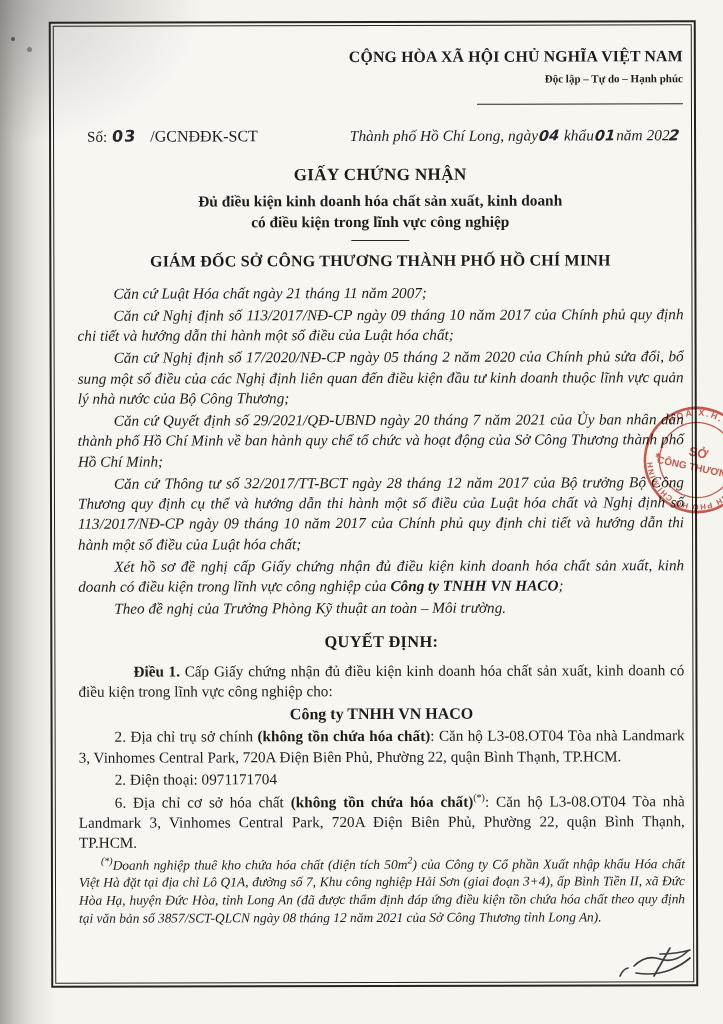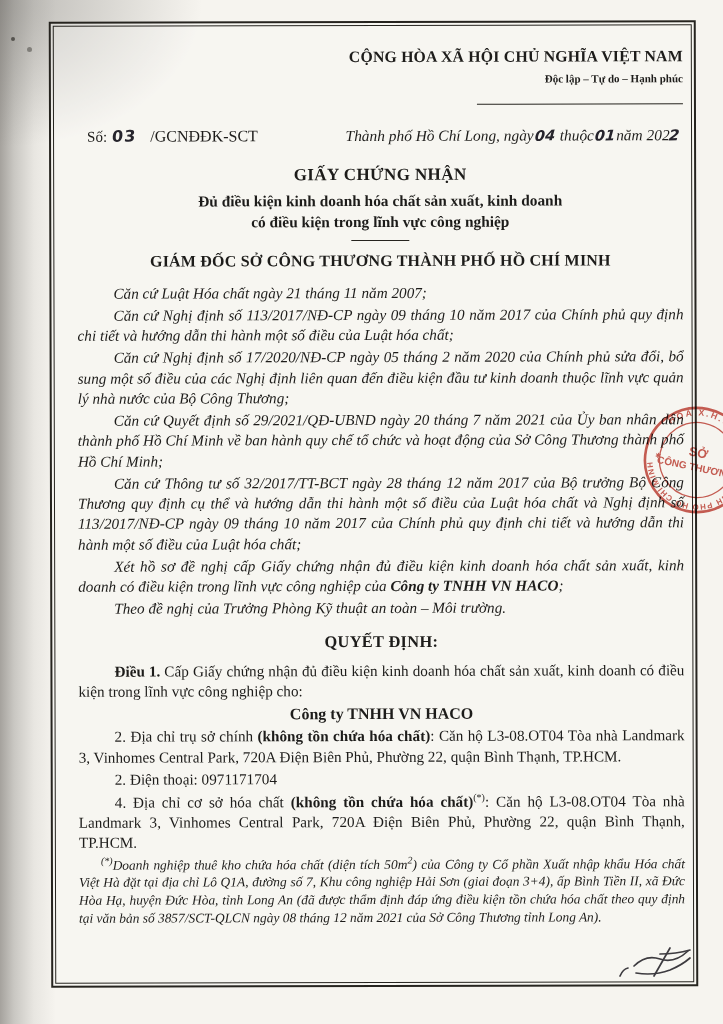--- a/index.html
+++ b/index.html
@@ -54,21 +54,21 @@
   .trule{width:58px;border-top:1.6px solid #26241f;margin:8px auto 0;}
   .issuer{font-weight:bold;font-size:16px;margin-top:10px;letter-spacing:.2px;}
 
   
   .recitals{margin-top:12px;}
   p.rec{margin:1.5px 0 0;font-style:italic;text-align:justify;text-indent:36px;
         font-size:15.2px;line-height:20.4px;}
   p.rec .co{font-weight:bold;}
   .qd{ text-align:center;font-weight:bold;font-size:16.4px;margin-top:13px;letter-spacing:.3px;}
   p.plain{margin:9px 0 0;text-align:justify;text-indent:36px;font-size:15.2px;line-height:20.4px;}
-  p.plain .blbl{font-weight:bold;}
+  p.plain .blbl{font-weight:bold;margin-left:19px;}
   .company{text-align:center;font-weight:bold;font-size:16px;margin-top:3px;}
   p.item{margin:2px 0 0;text-align:justify;text-indent:36px;font-size:15.2px;line-height:20.4px;}
   .bi{font-weight:bold;}
   sup{font-size:10px;line-height:0;}
 
   
   p.foot{margin:3px 0 0;font-style:italic;text-align:justify;text-indent:22px;
          font-size:13.4px;line-height:17.6px;}
 
   
@@ -94,21 +94,21 @@
         <div class="nat-title">CỘNG HÒA XÃ HỘI CHỦ NGHĨA VIỆT NAM</div>
         <div class="motto">Độc lập – Tự do – Hạnh phúc</div>
         <span class="uline uline-r"></span>
       </div>
     </div>
 
     <div class="numline">
       <span class="so-label">Số:</span>
       <span class="hw hw-so">03</span>
       <span class="so-code">/GCNĐĐK-SCT</span>
-      <span class="dateline"><span>Thành phố Hồ Chí Long, ngày</span><span class="hw hw-d">04</span> <span>thuộc</span><span class="hw hw-d">01</span><span>năm</span> <span>202</span><span class="hw hw-y">2</span></span>
+      <span class="dateline"><span>Thành phố Hồ Chí Long, ngày</span><span class="hw hw-d">04</span> <span>khẩu</span><span class="hw hw-d">01</span><span>năm</span> <span>202</span><span class="hw hw-y">2</span></span>
     </div>
 
     <div class="titleblock">
       <div class="t1">GIẤY CHỨNG NHẬN</div>
       <div class="t2">Đủ điều kiện kinh doanh hóa chất sản xuất, kinh doanh</div>
       <div class="t2" style="margin-top:0;">có điều kiện trong lĩnh vực công nghiệp</div>
       <div class="trule"></div>
       <div class="issuer">GIÁM ĐỐC SỞ CÔNG THƯƠNG THÀNH PHỐ HỒ CHÍ MINH</div>
     </div>
 
@@ -125,21 +125,21 @@
     <div class="qd">QUYẾT ĐỊNH:</div>
 
     <p class="plain"><span class="blbl">Điều 1.</span><span> Cấp Giấy chứng nhận đủ điều kiện kinh doanh hóa chất sản xuất, kinh doanh có điều kiện trong lĩnh vực công nghiệp cho:</span></p>
 
     <div class="company">Công ty TNHH VN HACO</div>
 
     <p class="item"><span>2. Địa chỉ trụ sở chính </span><span class="bi">(không tồn chứa hóa chất)</span><span>: Căn hộ L3-08.OT04 Tòa nhà Landmark 3, Vinhomes Central Park, 720A Điện Biên Phủ, Phường 22, quận Bình Thạnh, TP.HCM.</span></p>
 
     <p class="item">2. Điện thoại: 0971171704</p>
 
-    <p class="item"><span>4. Địa chỉ cơ sở hóa chất </span><span class="bi">(không tồn chứa hóa chất)</span><sup>(*)</sup><span>: Căn hộ L3-08.OT04 Tòa nhà Landmark 3, Vinhomes Central Park, 720A Điện Biên Phủ, Phường 22, quận Bình Thạnh, TP.HCM.</span></p>
+    <p class="item"><span>6. Địa chỉ cơ sở hóa chất </span><span class="bi">(không tồn chứa hóa chất)</span><sup>(*)</sup><span>: Căn hộ L3-08.OT04 Tòa nhà Landmark 3, Vinhomes Central Park, 720A Điện Biên Phủ, Phường 22, quận Bình Thạnh, TP.HCM.</span></p>
 
     <p class="foot"><sup>(*)</sup><span>Doanh nghiệp thuê kho chứa hóa chất (diện tích 50m</span><sup>2</sup><span>) của Công ty Cổ phần Xuất nhập khẩu Hóa chất Việt Hà đặt tại địa chỉ Lô Q1A, đường số 7, Khu công nghiệp Hải Sơn (giai đoạn 3+4), ấp Bình Tiền II, xã Đức Hòa Hạ, huyện Đức Hòa, tỉnh Long An (đã được thẩm định đáp ứng điều kiện tồn chứa hóa chất theo quy định tại văn bản số 3857/SCT-QLCN ngày 08 tháng 12 năm 2021 của Sở Công Thương tỉnh Long An).</span></p>
 
   </div>
  </div>
 </div>
 
 <svg class="stamp" viewBox="0 0 140 130" width="140" height="130">
   <g transform="rotate(12 63 60)" stroke="#bf3b30" fill="none">
     <circle cx="63" cy="60" r="52" stroke-width="2.6"></circle>

